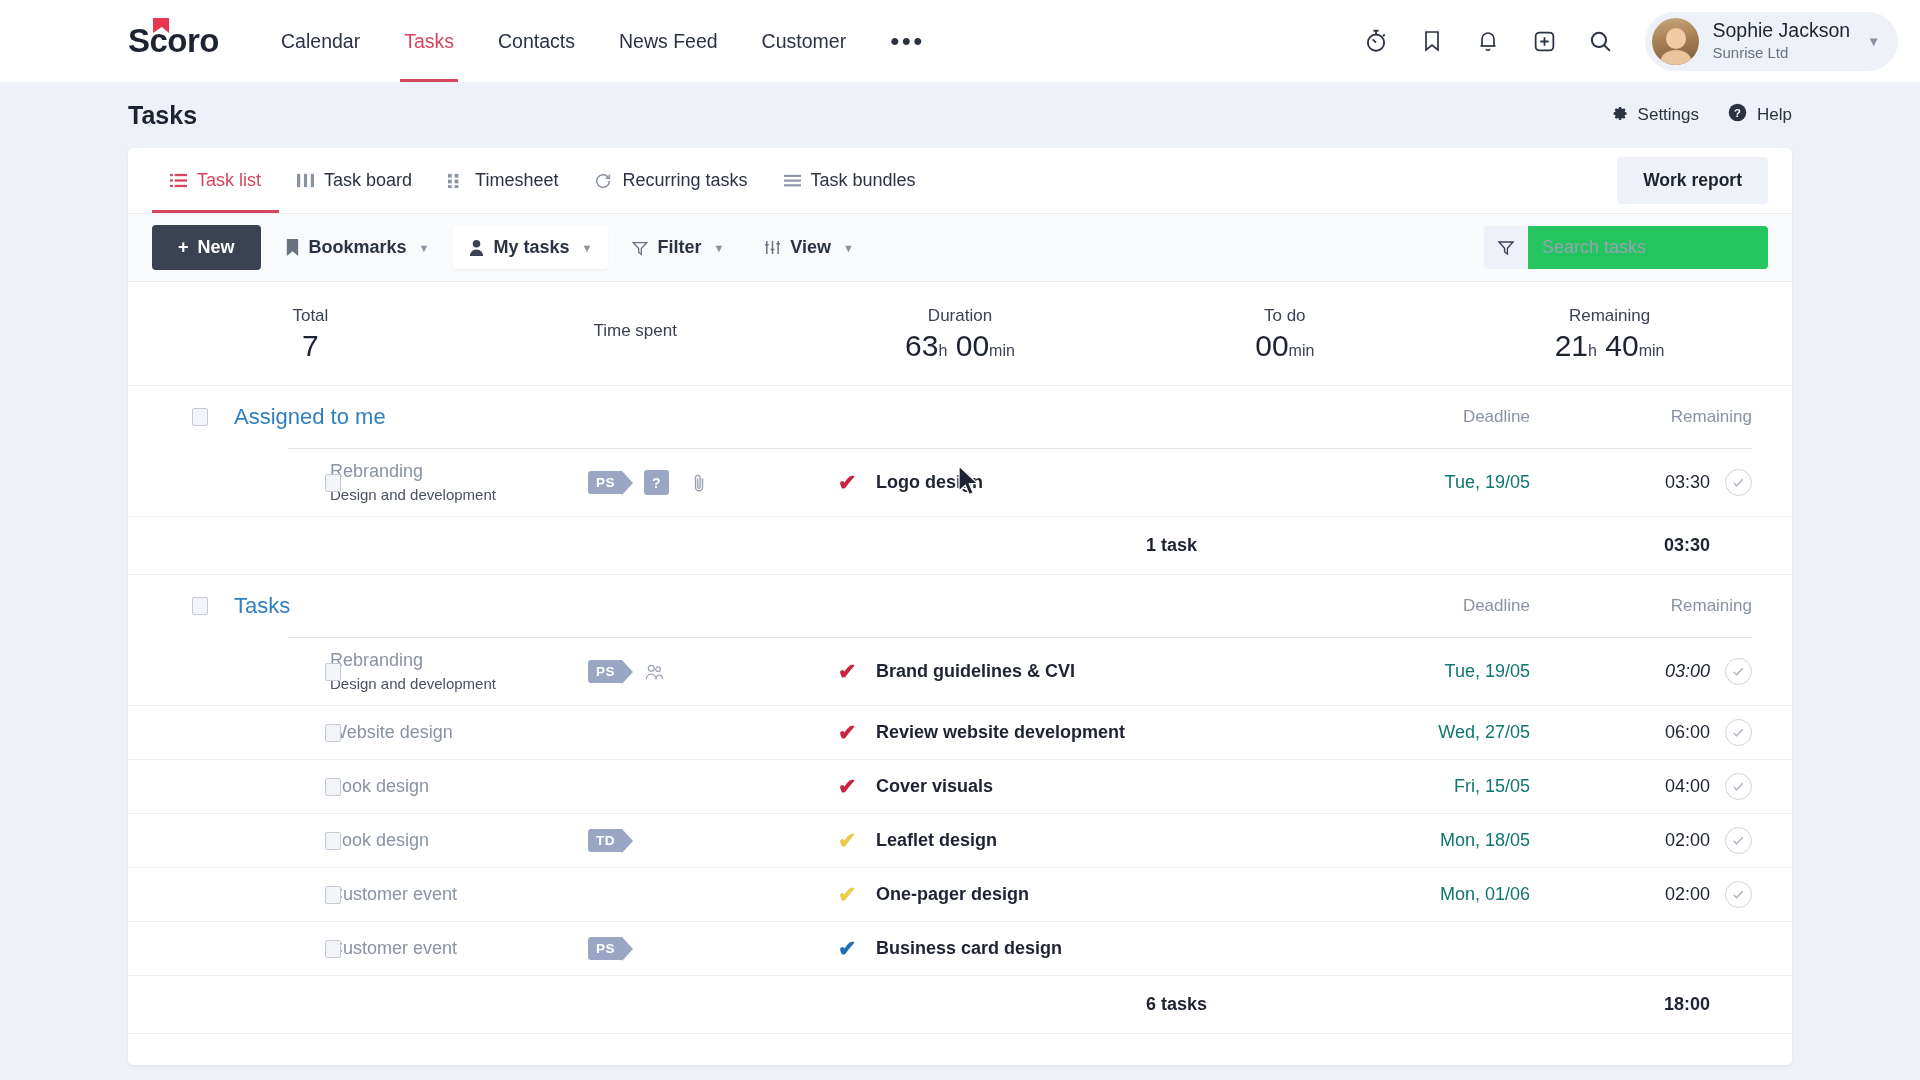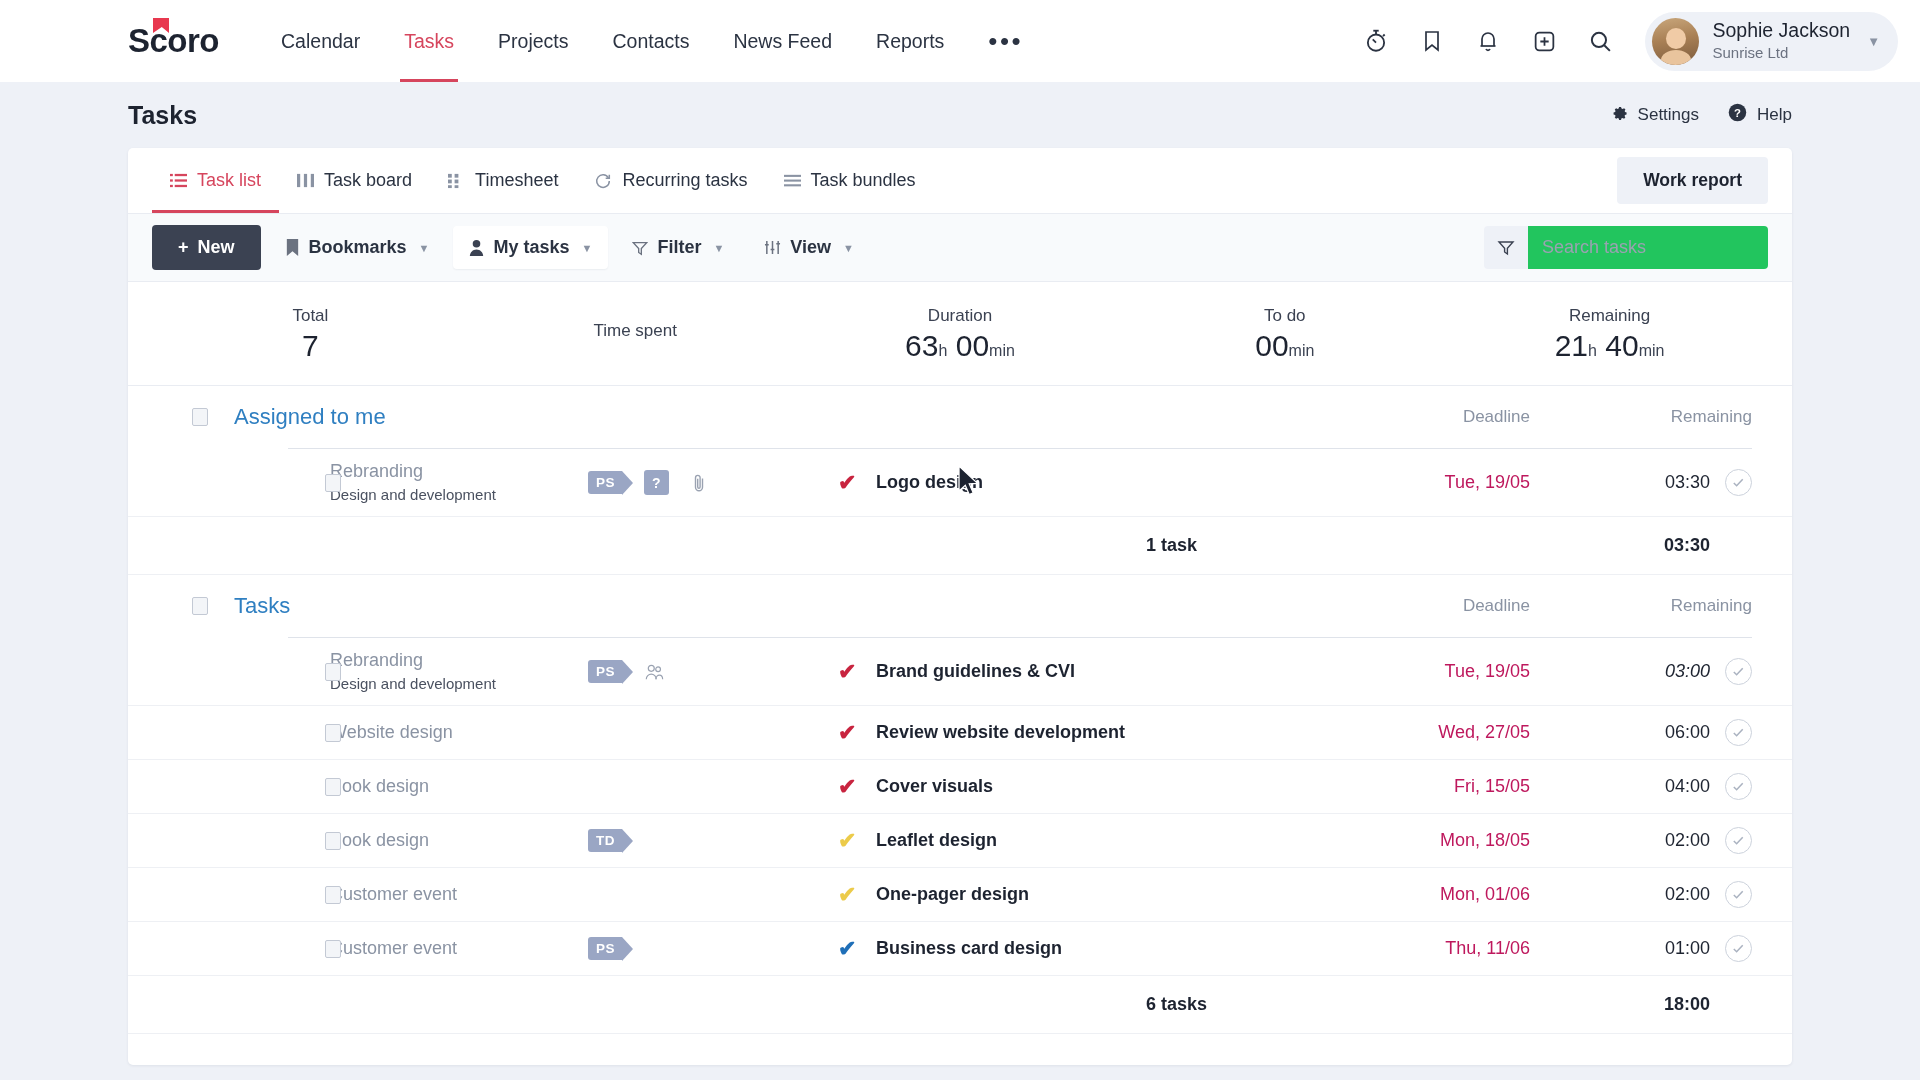--- a/index.html
+++ b/index.html
@@ -292,21 +292,21 @@
     color: #fff;
     font-size: 14px; font-weight: 700;
     width: 25px; height: 25px;
     border-radius: 3px;
     display: flex; align-items: center; justify-content: center;
   }
   .mini-ico { color: #9aa2b1; display: flex; align-items: center; }
   .check { width: 38px; display: flex; align-items: center; font-size: 22px; font-weight: 700; }
   .tname { font-size: 18px; font-weight: 700; color: #1d2330; cursor: pointer; }
   .rcols { margin-left: auto; display: flex; align-items: center; }
-  .c-deadline { width: 180px; text-align: right; font-size: 18px; color: #be185d; }
+  .c-deadline { width: 180px; text-align: right; font-size: 18px; color: #0f766e; }
   .c-remaining { width: 180px; text-align: right; font-size: 18px; color: #1d2330; }
   .c-remaining.it { font-style: italic; }
   .c-done { width: 42px; display: flex; justify-content: flex-end; }
   .done-circ {
     width: 27px; height: 27px; border-radius: 50%;
     border: 1px solid #ccd2dc;
     display: flex; align-items: center; justify-content: center;
     color: #aab2c0; cursor: pointer;
   }
   .totrow {
@@ -332,30 +332,27 @@
   </div>
 
   <div class="nav-items">
     <div class="nav-item">
         <span>Calendar</span>
       </div>
     <div class="nav-item active">
         <span>Tasks</span>
       </div>
     <div class="nav-item">
-        <span>Projects</span>
-      </div>
-    <div class="nav-item">
         <span>Contacts</span>
       </div>
     <div class="nav-item">
         <span>News Feed</span>
       </div>
     <div class="nav-item">
-        <span>Reports</span>
+        <span>Customer</span>
       </div>
     <div class="nav-dots">
         <span>•••</span>
       </div>
   </div>
 
   <div class="nav-right">
     <div class="icon-btn">
       <svg width="26" height="26" viewBox="0 0 24 24" fill="none" stroke="currentColor" stroke-width="1.7">
           <circle cx="12" cy="13.5" r="7.5"></circle>
@@ -749,31 +746,20 @@
   <div class="trow">
     <span class="cb"></span>
     <div class="proj">
       <div class="proj-name">Customer event</div>
     </div>
     <div class="badges">
       <span class="tag">PS</span>
     </div>
     <div class="check" style="color:#1f6fb8">✔</div>
     <div class="tname">Business card design</div>
-    <div class="rcols">
-      <div class="c-deadline">Thu, 11/06</div>
-      <div class="c-remaining">01:00</div>
-      <div class="c-done">
-        <span class="done-circ">
-          <svg width="15" height="15" viewBox="0 0 16 16" fill="none" stroke="currentColor" stroke-width="1.6">
-              <path d="M3 8.5l3 3 6.5-7"></path>
-            </svg>
-        </span>
-      </div>
-    </div>
   </div>
 
   <div class="totrow">
     <div class="tot-tasks">6 tasks</div>
     <div class="tot-right">
       <div class="tot-val">18:00</div>
       <div class="tot-pad"></div>
     </div>
   </div>
 

